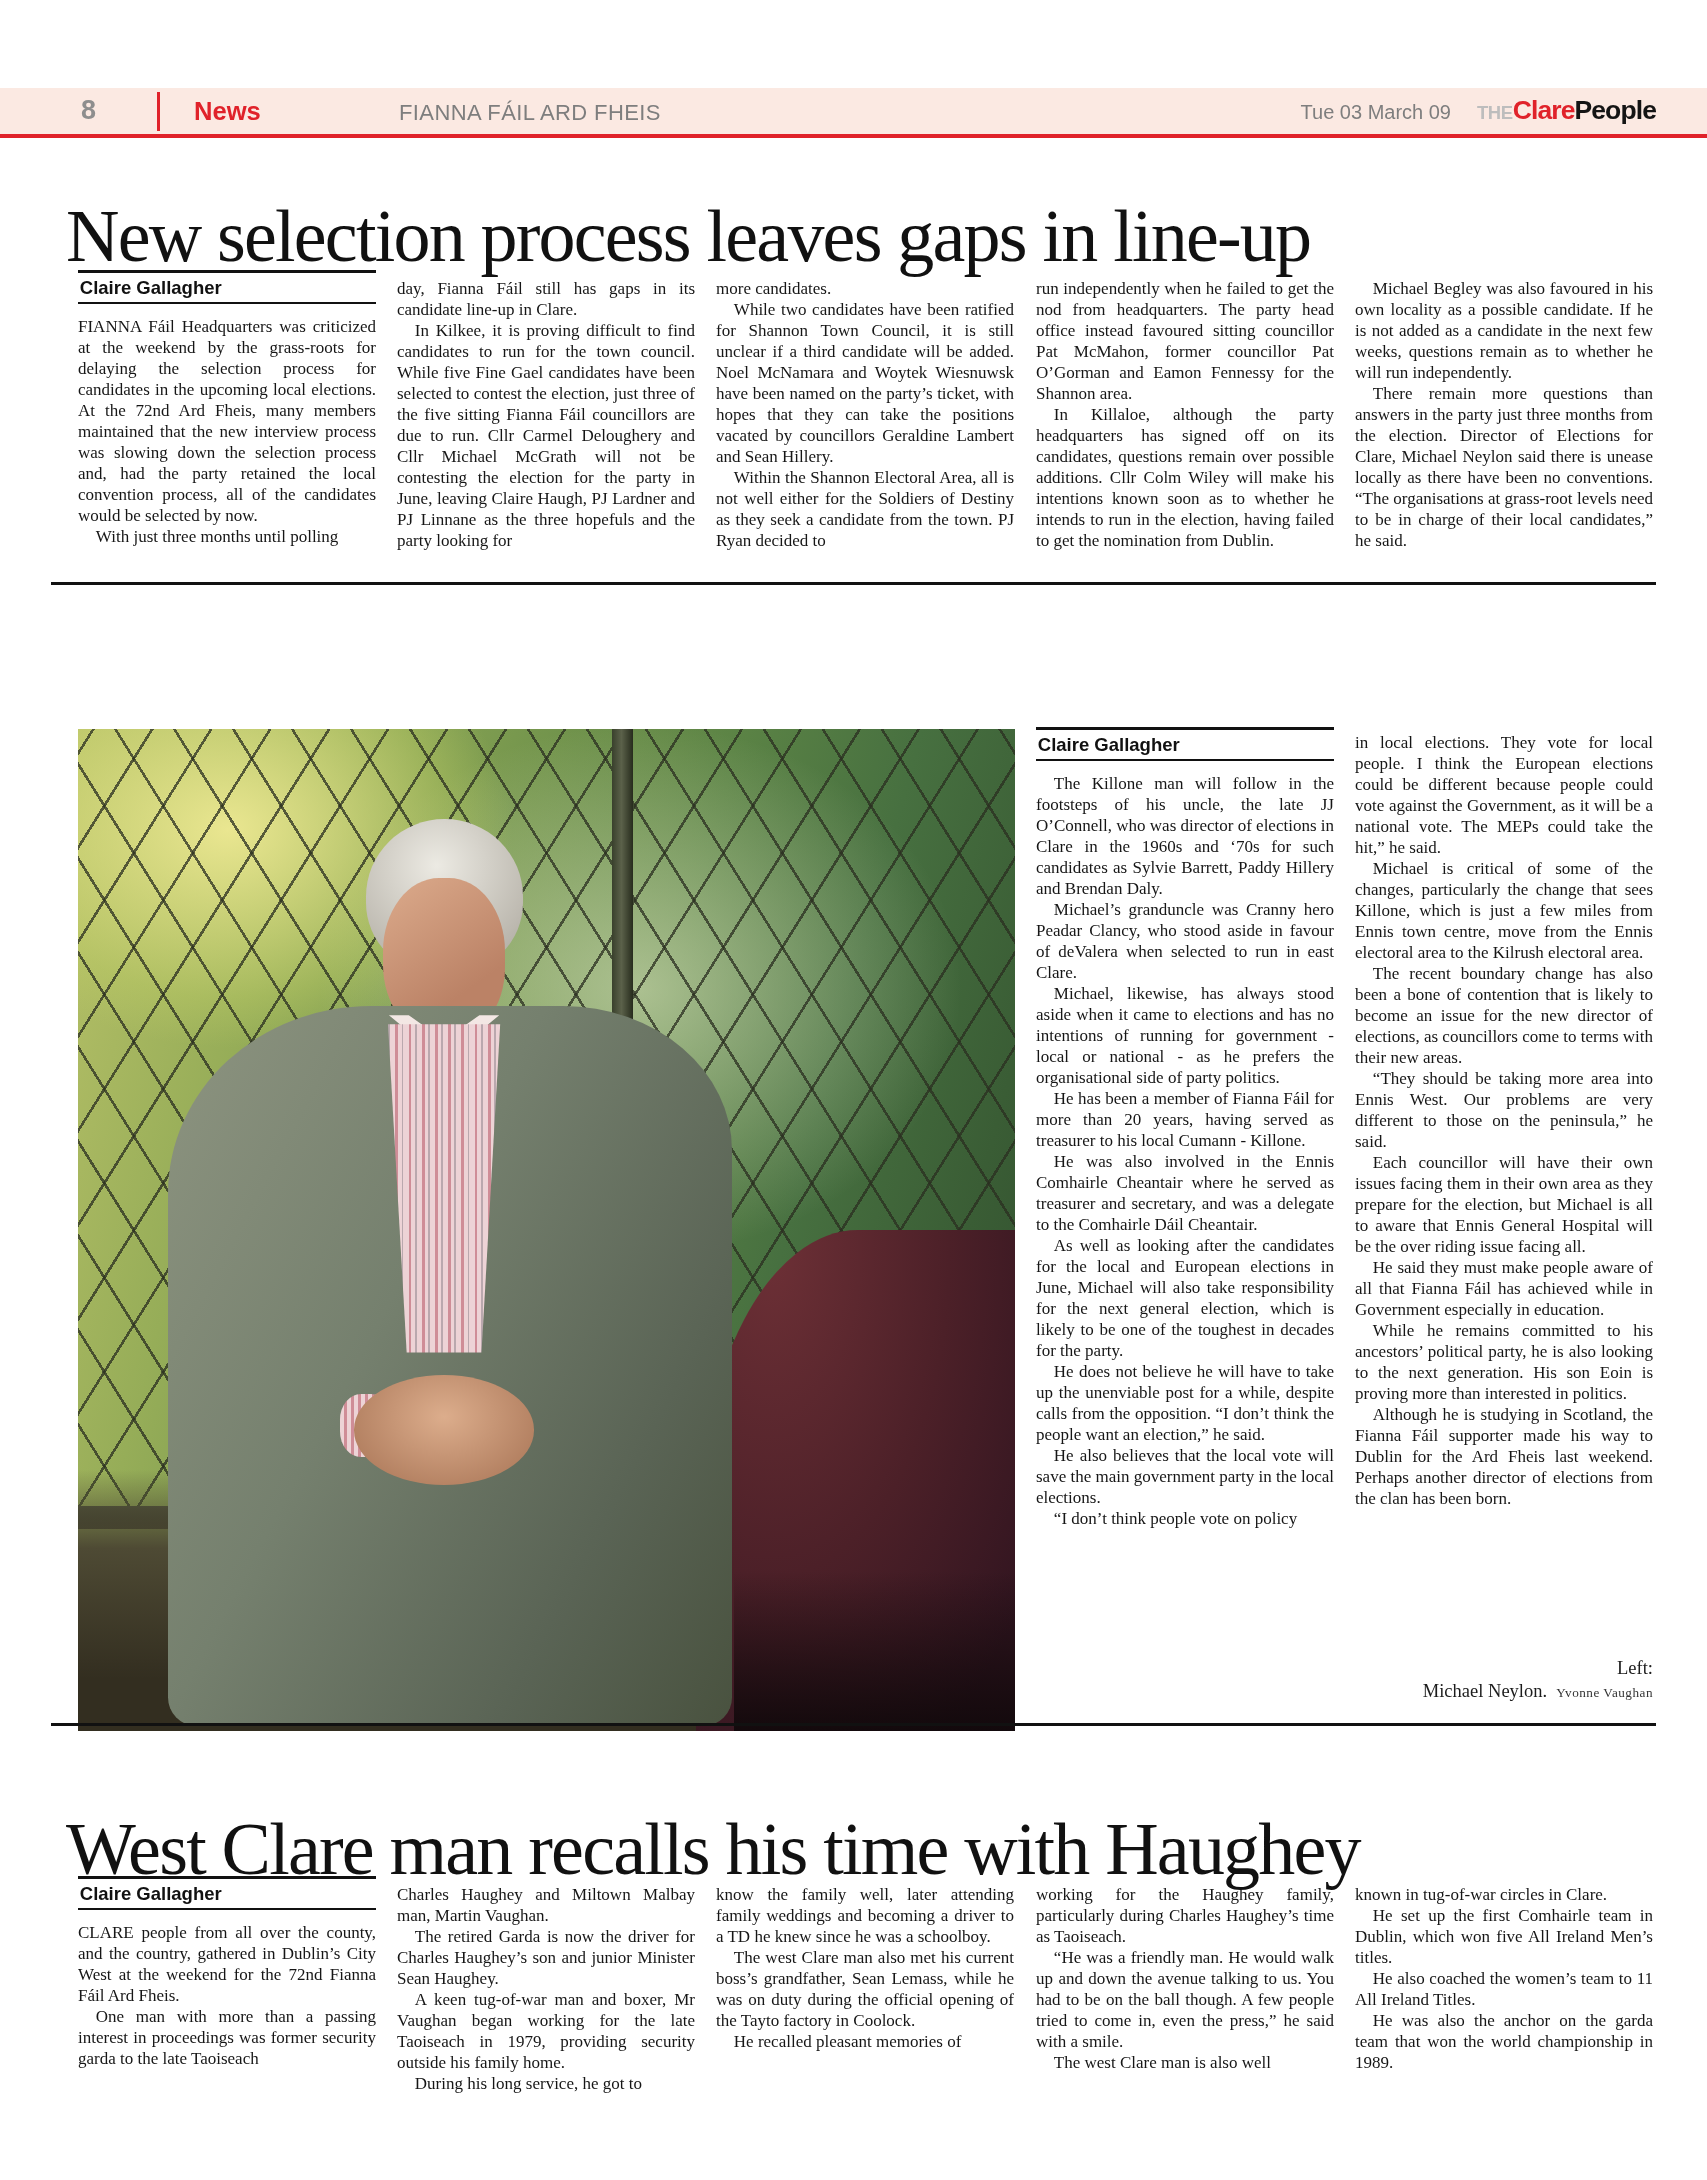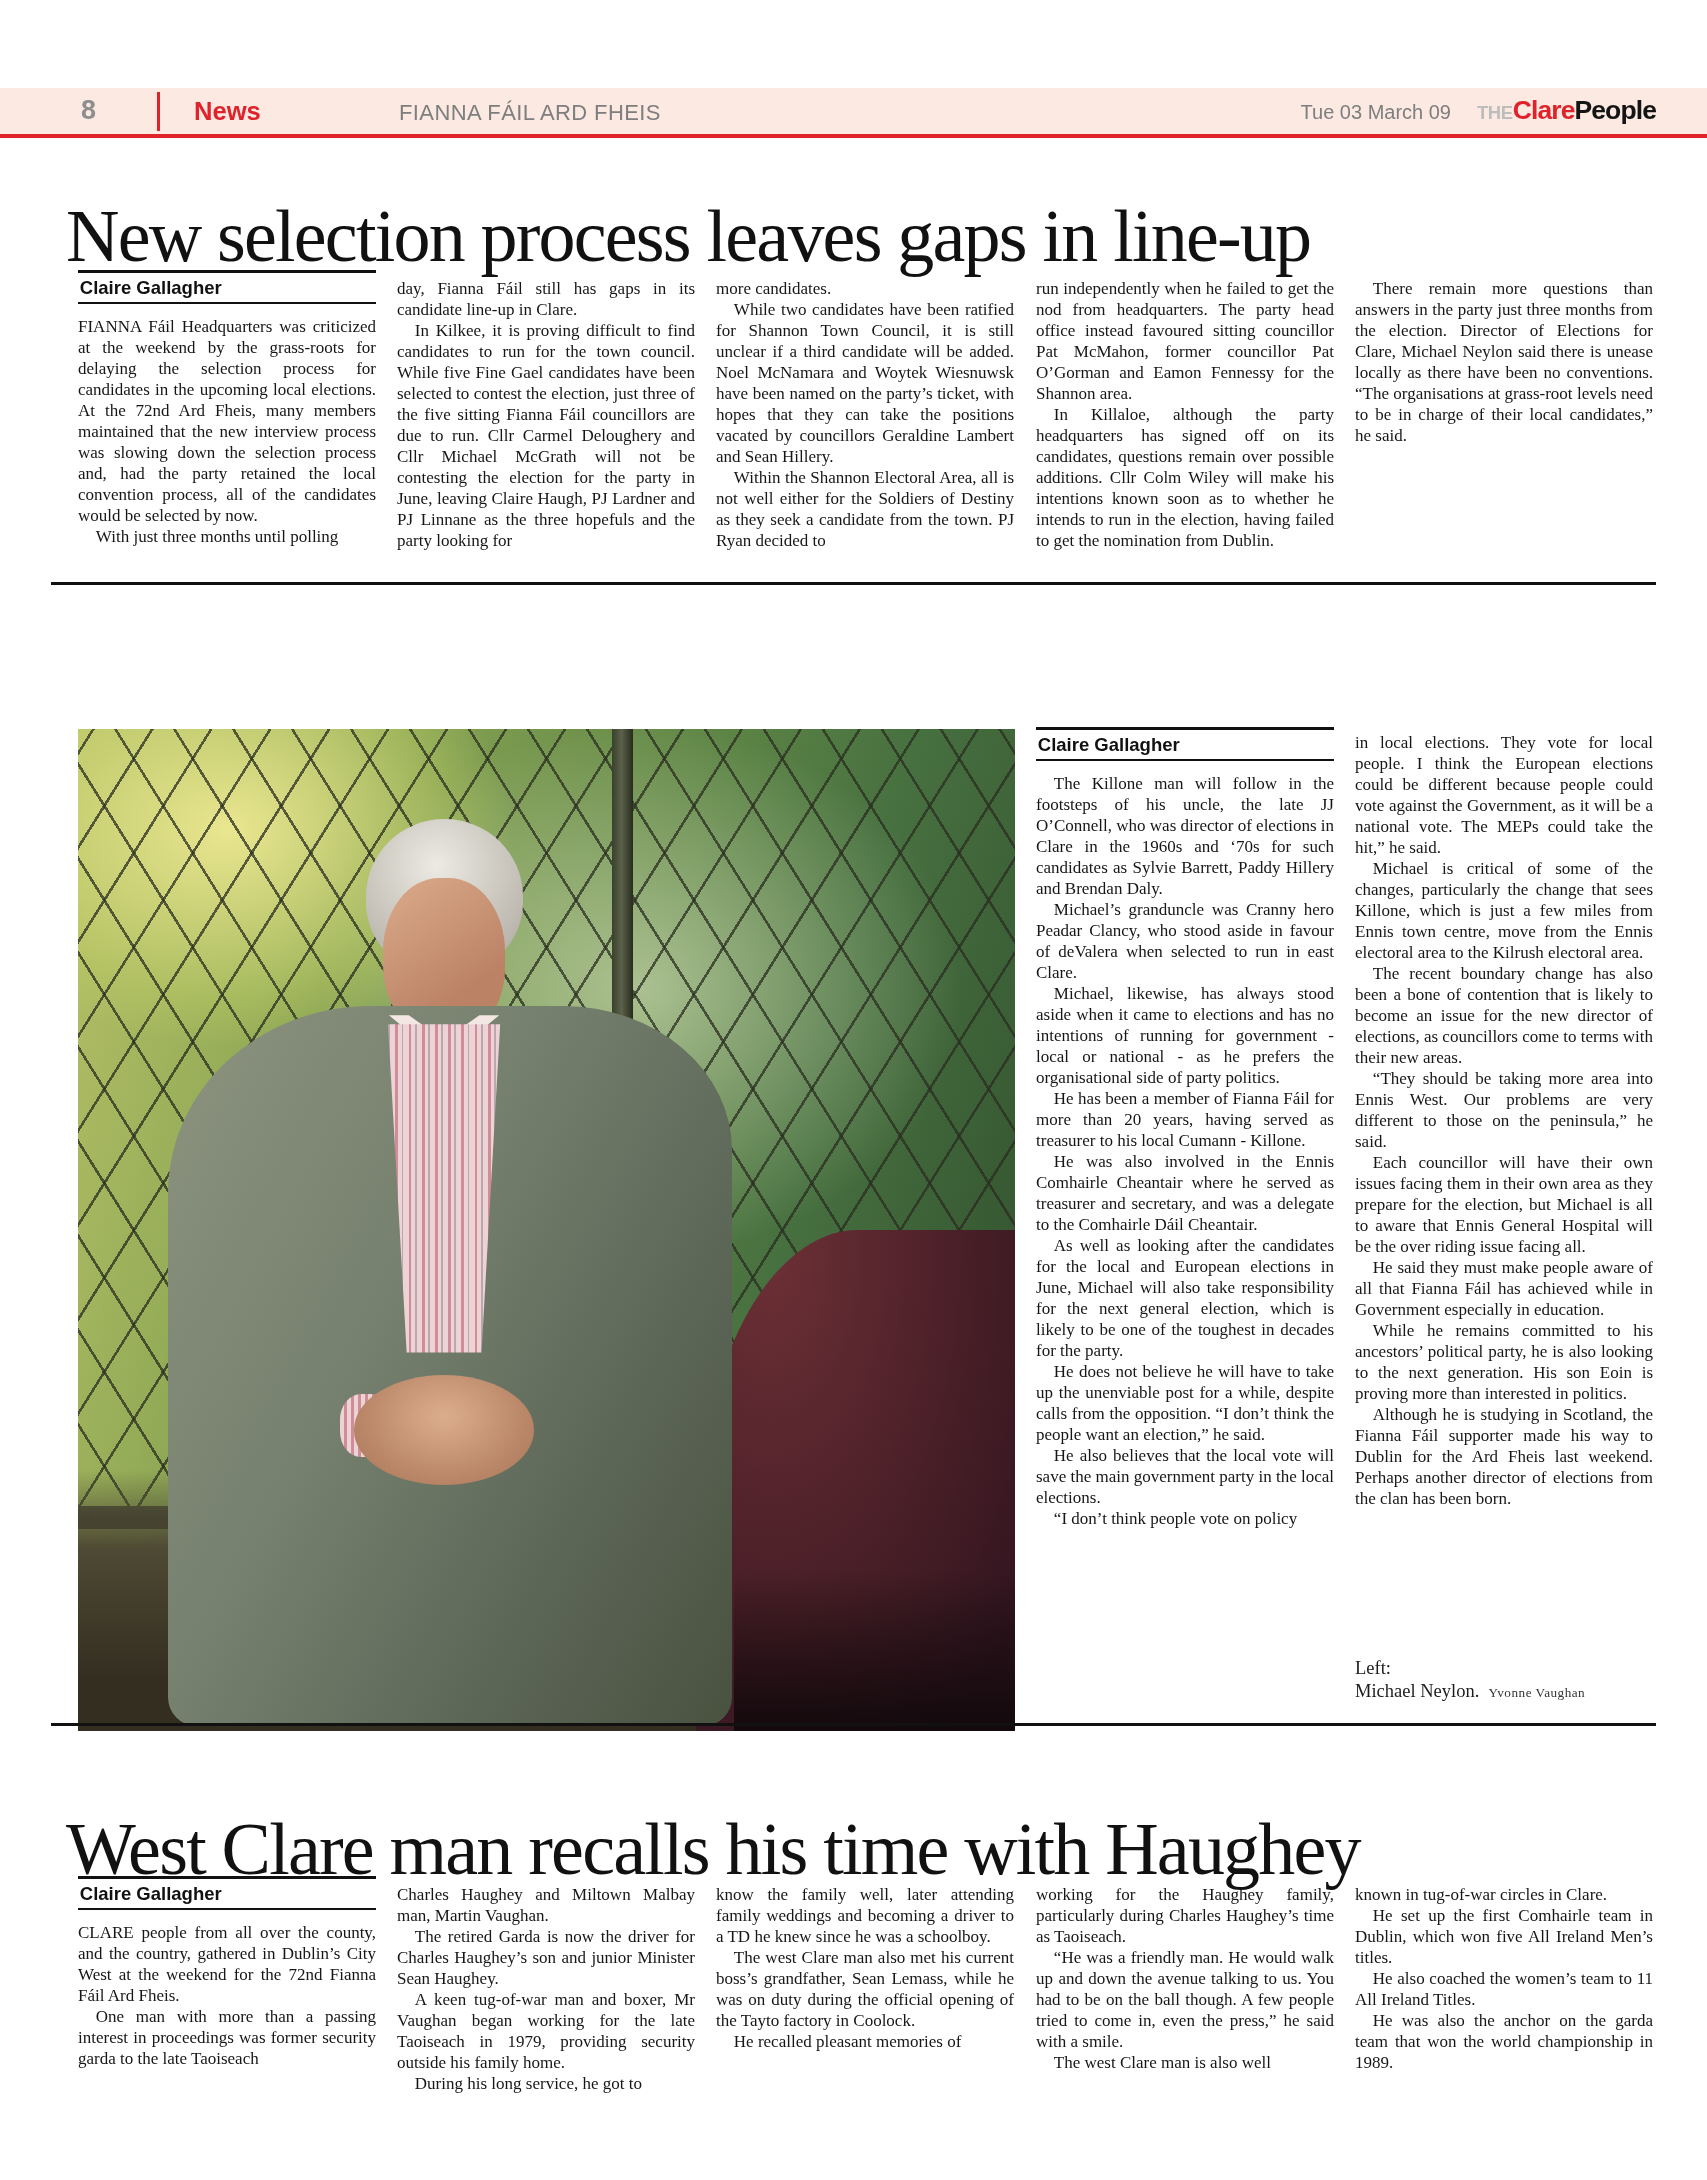--- a/index.html
+++ b/index.html
@@ -36,21 +36,21 @@
   .col p.ind{text-indent:1.05em;}
   
   .a1-c0{left:78px;top:270px;}  .a1-c1{left:397px;top:278px;}  .a1-c2{left:716px;top:278px;}
   .a1-c3{left:1036px;top:278px;}.a1-c4{left:1355px;top:278px;}
   
   .a2-c0{left:1036px;top:727px;}.a2-c1{left:1355px;top:732px;}
   
   .a3-c0{left:78px;top:1876px;} .a3-c1{left:397px;top:1884px;} .a3-c2{left:716px;top:1884px;}
   .a3-c3{left:1036px;top:1884px;}.a3-c4{left:1355px;top:1884px;}
   
-  .caption{position:absolute;left:1355px;top:1657px;width:298px;font-size:18.5px;line-height:23px;color:#1c1c1c;}
+  .caption{position:absolute;left:1355px;top:1657px;width:298px;font-size:18.5px;line-height:23px;color:#1c1c1c;text-align:right;}
   .caption .credit{font-size:13.2px;letter-spacing:0.5px;color:#333;}
   
   .photo{position:absolute;left:78px;top:729px;width:937px;height:1002px;overflow:hidden;
     background:
       radial-gradient(ellipse 379px 291px at 16% 10%, rgba(242,236,150,.9), rgba(196,210,105,.35) 58%, transparent 75%),
       radial-gradient(ellipse 459px 379px at 60% 26%, rgba(234,240,205,.55), transparent 70%),
       linear-gradient(105deg,#b8c168 0%,#96ad58 20%,#75964d 38%,#5b8345 55%,#477040 70%,#3a5d35 85%,#2f4b2d 100%);}
   .lattice{position:absolute;left:0;top:0;width:100%;height:79%;
     background:
       repeating-linear-gradient(58deg, rgba(42,46,32,.75) 0 2.6px, transparent 2.6px 50px),
@@ -113,20 +113,21 @@
   <div class="col a1-c2">
       <p>more candidates.</p>
       <p class="ind">While two candidates have been ratified for Shannon Town Council, it is still unclear if a third candidate will be added. Noel McNamara and Woytek Wiesnuwsk have been named on the party’s ticket, with hopes that they can take the positions vacated by councillors Geraldine Lambert and Sean Hillery.</p>
       <p class="ind">Within the Shannon Electoral Area, all is not well either for the Soldiers of Destiny as they seek a candidate from the town. PJ Ryan decided to</p>
     </div>
   <div class="col a1-c3">
       <p>run independently when he failed to get the nod from headquarters. The party head office instead favoured sitting councillor Pat McMahon, former councillor Pat O’Gorman and Eamon Fennessy for the Shannon area.</p>
       <p class="ind">In Killaloe, although the party headquarters has signed off on its candidates, questions remain over possible additions. Cllr Colm Wiley will make his intentions known soon as to whether he intends to run in the election, having failed to get the nomination from Dublin.</p>
     </div>
   <div class="col a1-c4">
+      <p class="ind">Michael Begley was also favoured in his own locality as a possible candidate. If he is not added as a candidate in the next few weeks, questions remain as to whether he will run independently.</p>
       <p class="ind">There remain more questions than answers in the party just three months from the election. Director of Elections for Clare, Michael Neylon said there is unease locally as there have been no conventions. “The organisations at grass-root levels need to be in charge of their local candidates,” he said.</p>
     </div>
 
   <div class="rule-black" style="top:582px;"></div>
 
   <div class="photo">
     <div class="lattice"></div>
     <div class="mullion"></div>
     <div class="sill"></div>
     <div class="sofa"></div>

